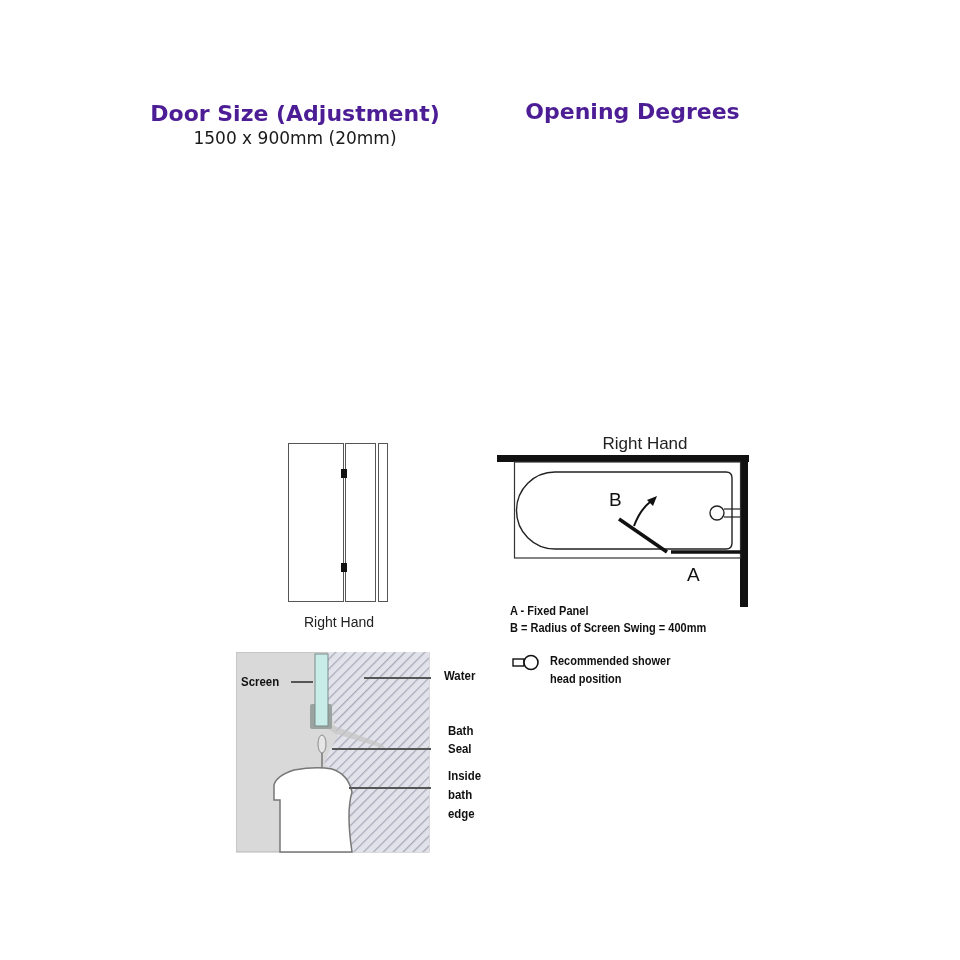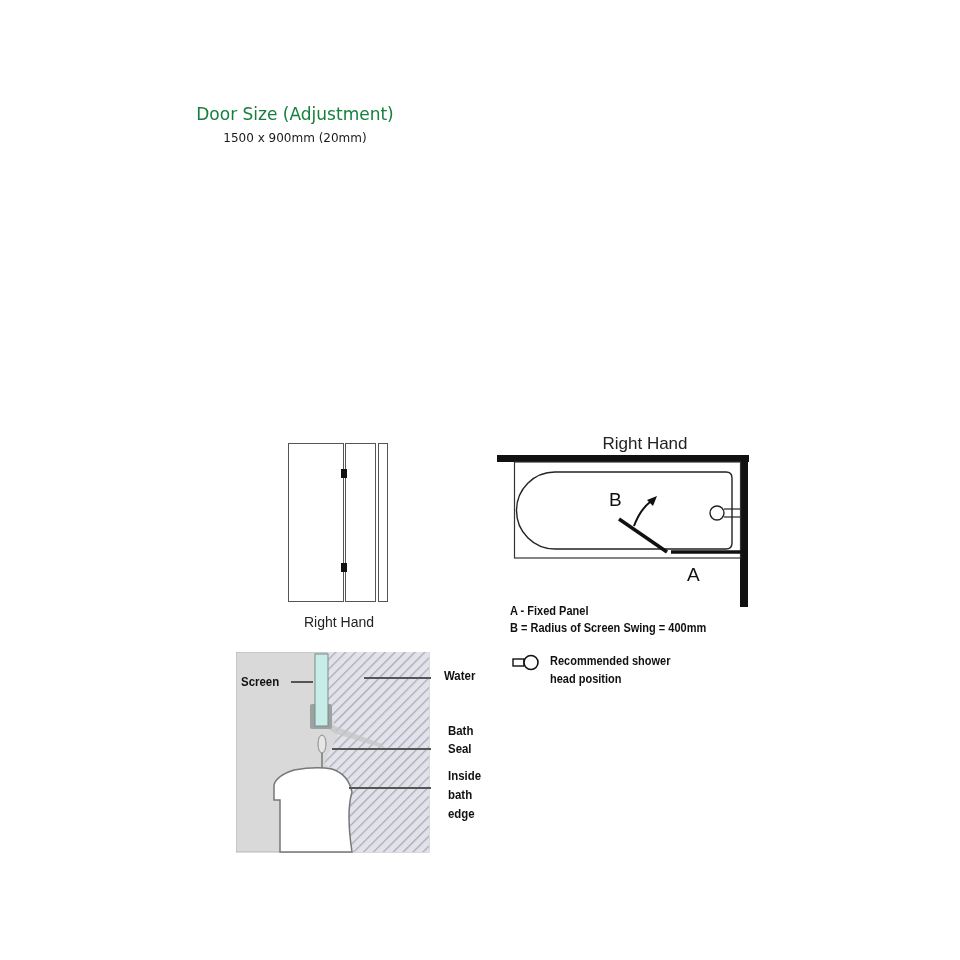--- a/index.html
+++ b/index.html
@@ -1,36 +1,37 @@
 <!DOCTYPE html>
 <html><head>
 <meta charset="utf-8">
 <style>
   html, body { margin: 0; padding: 0; }
   body {
     width: 960px; height: 960px; background: #ffffff; position: relative; overflow: hidden;
     font-family: "Liberation Sans", sans-serif; color: #111;
   }
   .spec { position: absolute; text-align: center; font-family: "DejaVu Sans", sans-serif; }
-  .spec .h { font-weight: normal; font-size: 17px; color: #15803d; line-height: 24px; }
-  .spec .v { font-size: 12px; color: #1a1a1a; line-height: 24px; text-align: center; }
+  .spec .h { font-weight: bold; font-size: 22px; color: #4c1d95; line-height: 24px; }
+  .spec .v { font-size: 17px; color: #1a1a1a; line-height: 24px; text-align: center; }
   #spec-size { left: 150px; top: 102px; width: 290px; }
   #spec-open { left: 485px; top: 100px; width: 295px; }
   svg text { font-family: "Liberation Sans", sans-serif; }
   .abs { position: absolute; }
 </style>
 </head>
 <body>
 
 <div class="spec" id="spec-size">
   <div class="h">Door Size (Adjustment)</div>
   <div class="v">1500 x 900mm (20mm)</div>
 </div>
 
 <div class="spec" id="spec-open">
+  <div class="h">Opening Degrees</div>
 </div>
 
 <svg class="abs" style="left:280px;top:430px" width="130" height="210">
   <rect x="8.5" y="13.5" width="55" height="158" fill="#fff" stroke="#555" stroke-width="1"></rect>
   <rect x="65.5" y="13.5" width="30" height="158" fill="#fff" stroke="#555" stroke-width="1"></rect>
   <rect x="98.5" y="13.5" width="9" height="158" fill="#fff" stroke="#555" stroke-width="1"></rect>
   <rect x="61" y="39" width="6" height="9" fill="#111"></rect>
   <rect x="61" y="133" width="6" height="9" fill="#111"></rect>
 </svg>
 <div class="abs" style="left:280px;top:614px;width:118px;text-align:center;font-size:14px;color:#222;">Right Hand</div>

